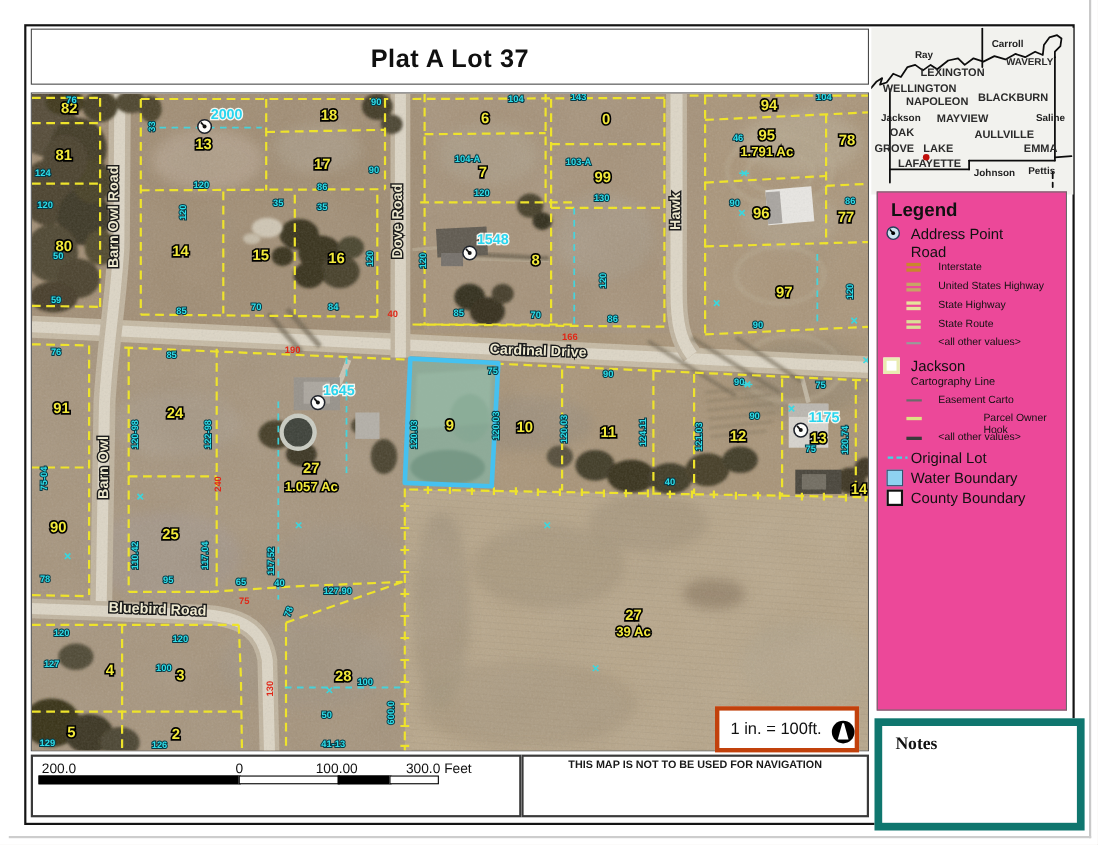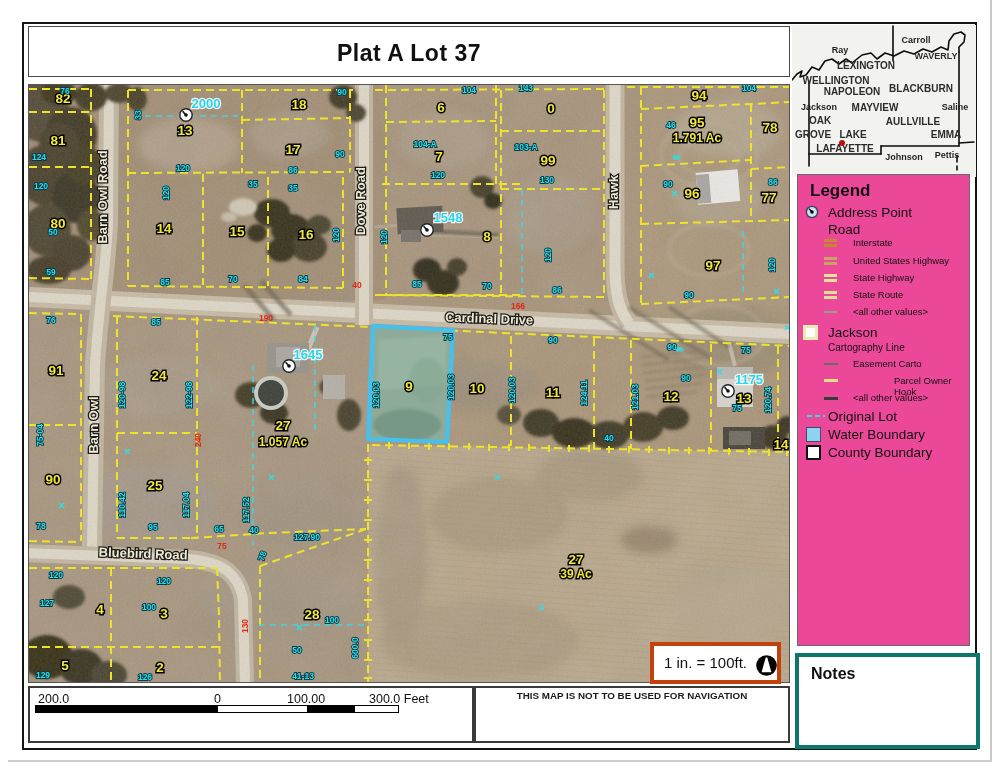--- a/index.html
+++ b/index.html
@@ -654,21 +654,21 @@
     </svg>
   <div class="abs" style="left:30px;top:234px;font-size:13.5px;color:#111;">Original Lot</div>
 
   <div class="abs" style="left:8px;top:252px;width:13px;height:13px;border:1px solid #36506c;background:#8ed2f0;"></div>
   <div class="abs" style="left:30px;top:252px;font-size:13.5px;color:#111;">Water Boundary</div>
 
   <div class="abs" style="left:8px;top:270px;width:11px;height:11px;border:2.5px solid #111;background:#fff;"></div>
   <div class="abs" style="left:30px;top:270px;font-size:13.5px;color:#111;">County Boundary</div>
 </div>
 
-<div class="abs" style="left:795px;top:653px;width:177px;height:88px;border:4px solid #0f766e;background:#fff;">
+<div class="abs" style="left:795px;top:653px;width:177px;height:88px;border:7px solid #0f766e;background:#fff;font-family:Liberation Serif, serif;">
   <div style="font-size:16px;font-weight:bold;color:#111;margin:8px 0 0 12px;">Notes</div>
 </div>
 
 <div class="abs" style="left:28px;top:686px;width:446px;height:57px;border:2px solid #3a3a3a;background:#fff;box-sizing:border-box;">
   <div class="abs" style="left:8px;top:4px;font-size:12.5px;color:#111;">200.0</div>
   <div class="abs" style="left:184px;top:4px;font-size:12.5px;color:#111;">0</div>
   <div class="abs" style="left:257px;top:4px;font-size:12.5px;color:#111;">100.00</div>
   <div class="abs" style="left:339px;top:4px;font-size:12.5px;color:#111;">300.0 Feet</div>
 
   <div class="abs" style="left:5px;top:17px;width:182px;height:6px;background:#000;border:1px solid #000;"></div>

